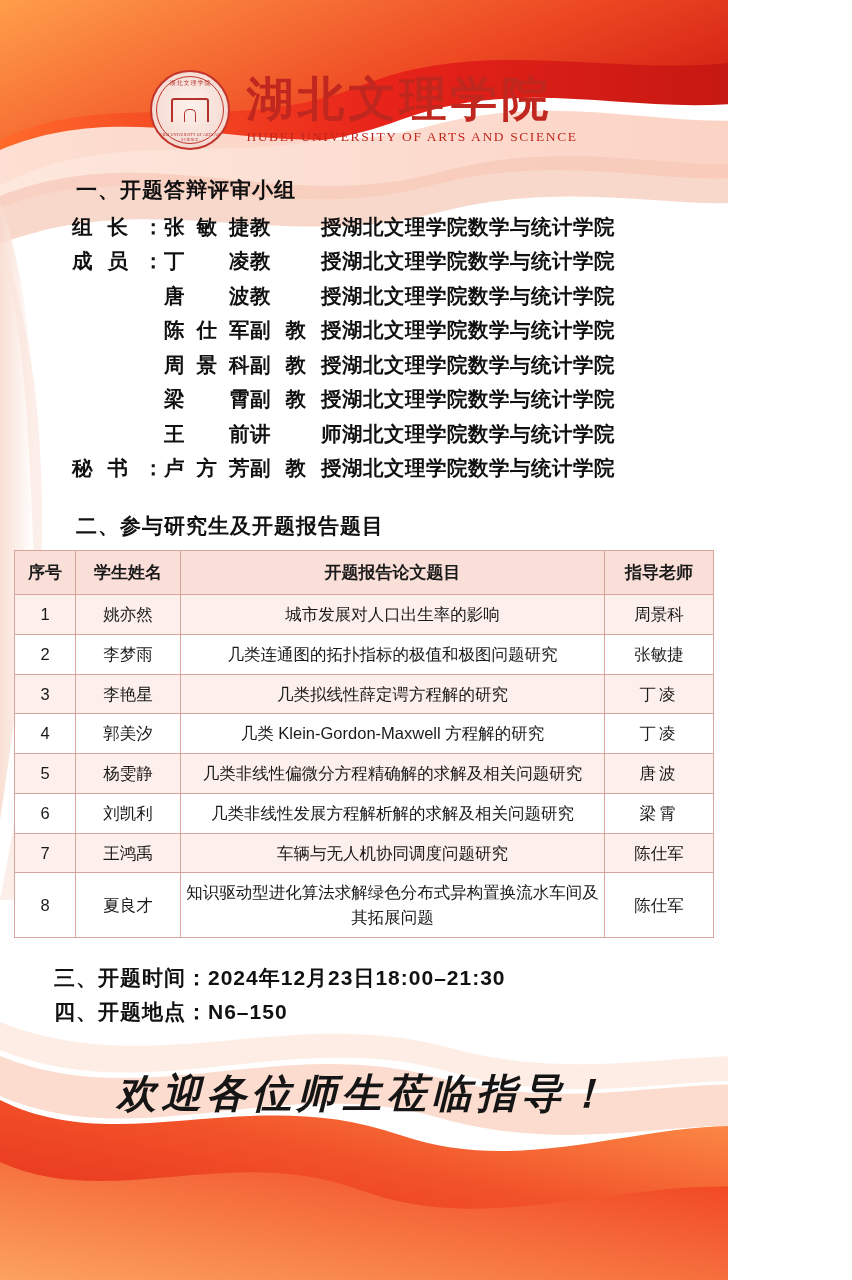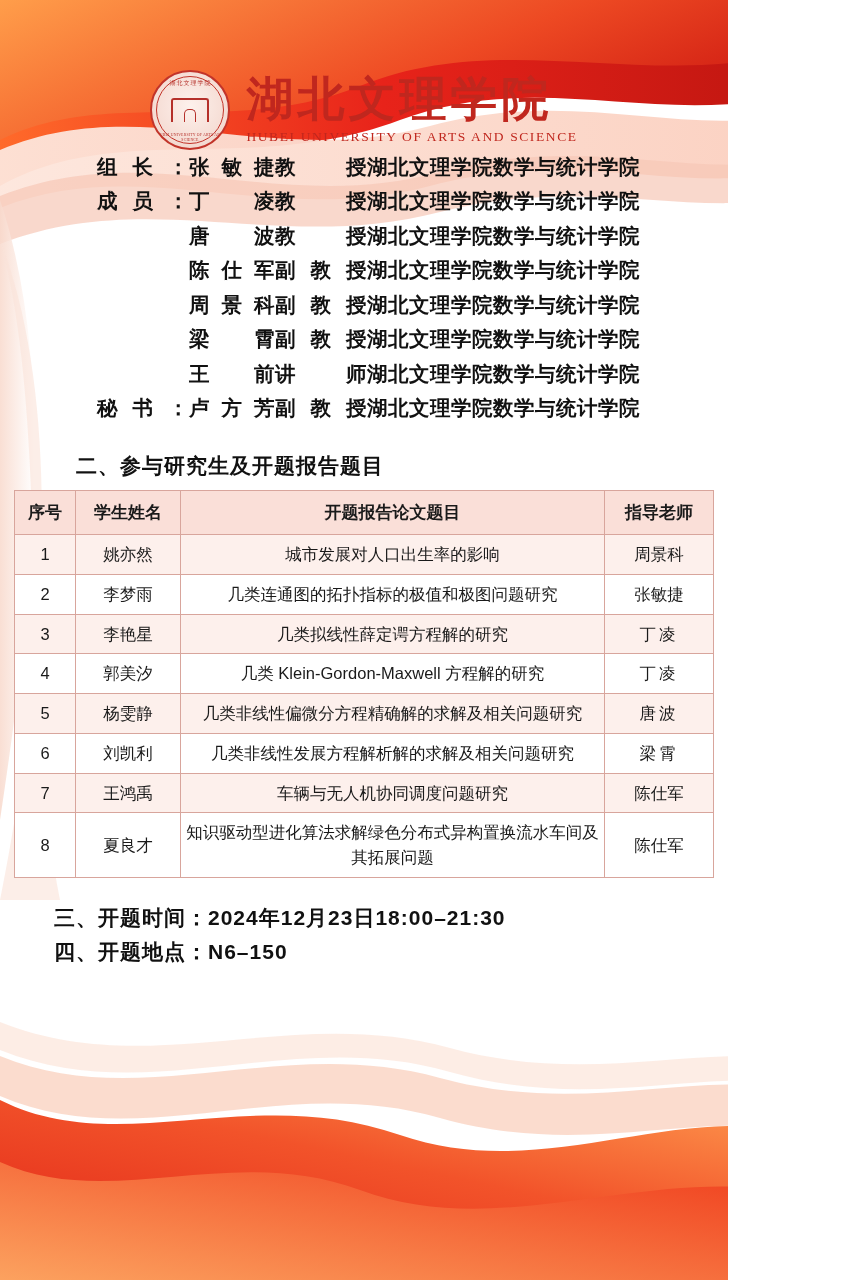--- a/index.html
+++ b/index.html
@@ -153,21 +153,20 @@
     margin-left: 58px;
   }
   .prow {
     display: flex;
     align-items: center;
     font-size: 20.5px;
     font-weight: bold;
     color: #111;
     line-height: 1.68;
     letter-spacing: .5px;
-    margin-left: 25px;
   }
   .prow .lbl {
     width: 92px;
     flex: none;
     text-align: justify;
     text-align-last: justify;
   }
   .prow .nm {
     width: 86px;
     flex: none;
@@ -304,20 +303,21 @@
         <div class="arc-bottom">HUBEI UNIVERSITY OF ARTS AND SCIENCE</div>
       </div>
       <div class="logo-text">
         <div class="univ-cn">湖北文理学院</div>
         <div class="univ-en">HUBEI UNIVERSITY OF ARTS AND SCIENCE</div>
       </div>
     </div>
 
 
     <div class="section">
+      <div class="section-head">一、开题答辩评审小组</div>
       <div class="panel-rows">
 
         <div class="prow">
           <span class="lbl">组长：</span>
           <span class="nm">张敏捷</span>
           <span class="rk">教授</span>
           <span class="org">湖北文理学院数学与统计学院</span>
         </div>
 
         <div class="prow">
@@ -435,15 +435,16 @@
             <td>知识驱动型进化算法求解绿色分布式异构置换流水车间及其拓展问题</td>
             <td>陈仕军</td>
           </tr>
         </tbody>
       </table>
     </div>
 
     <div class="tail">三、开题时间：2024年12月23日18:00–21:30</div>
     <div class="tail" style="margin-top:-6px">四、开题地点：N6–150</div>
 
+    <div class="slogan">欢迎各位师生莅临指导！</div>
 
   </div>
 </div>
 
 </body></html>

